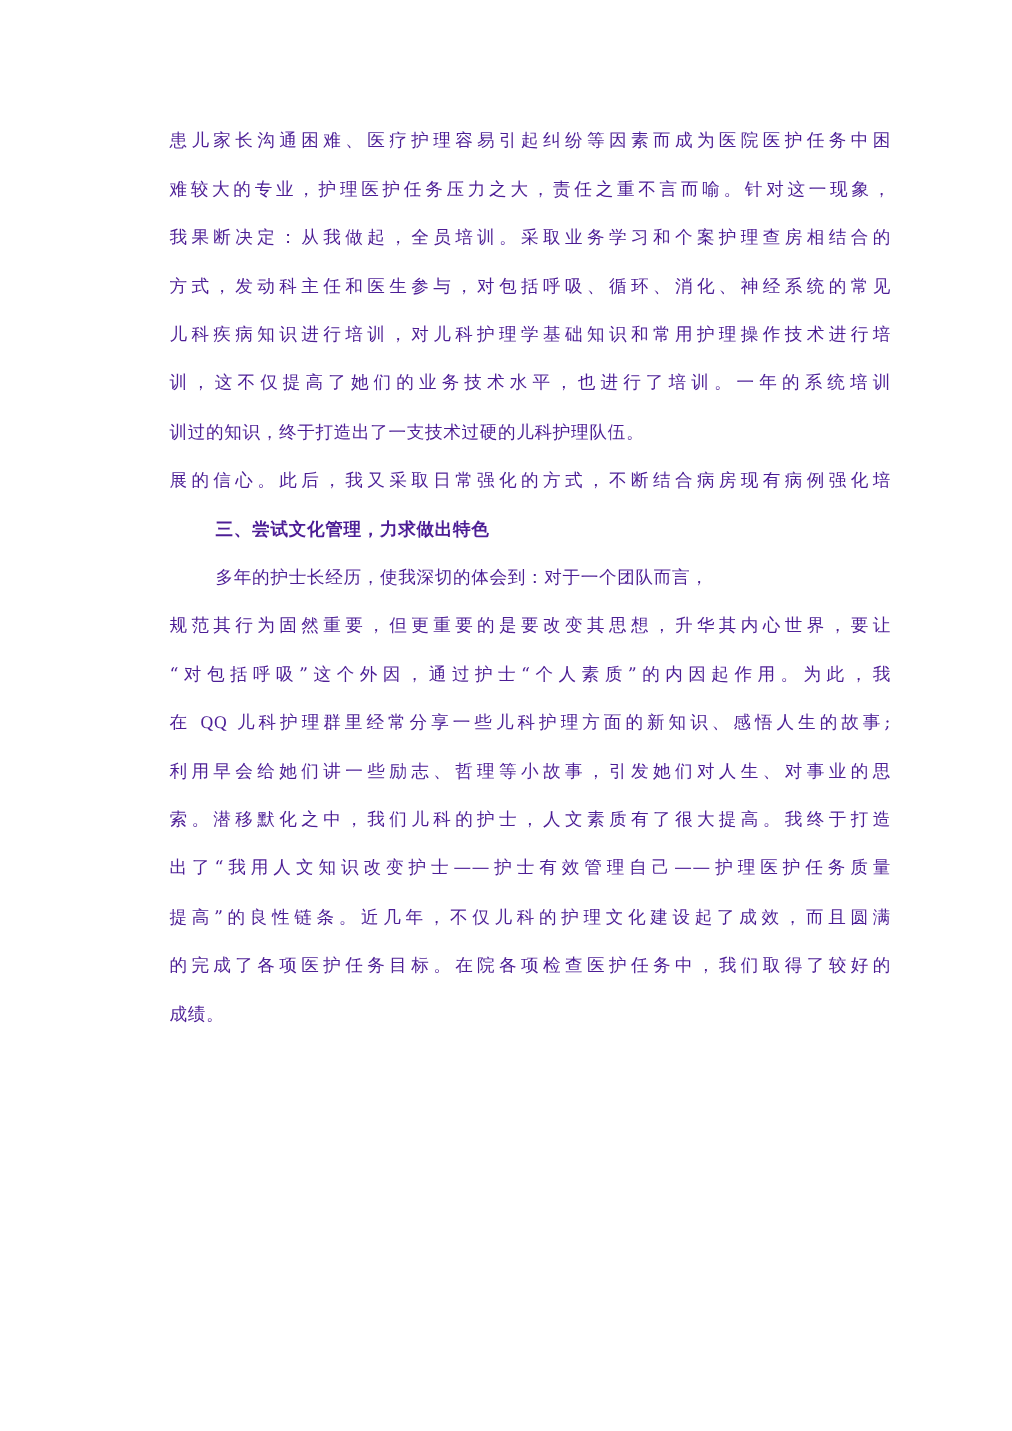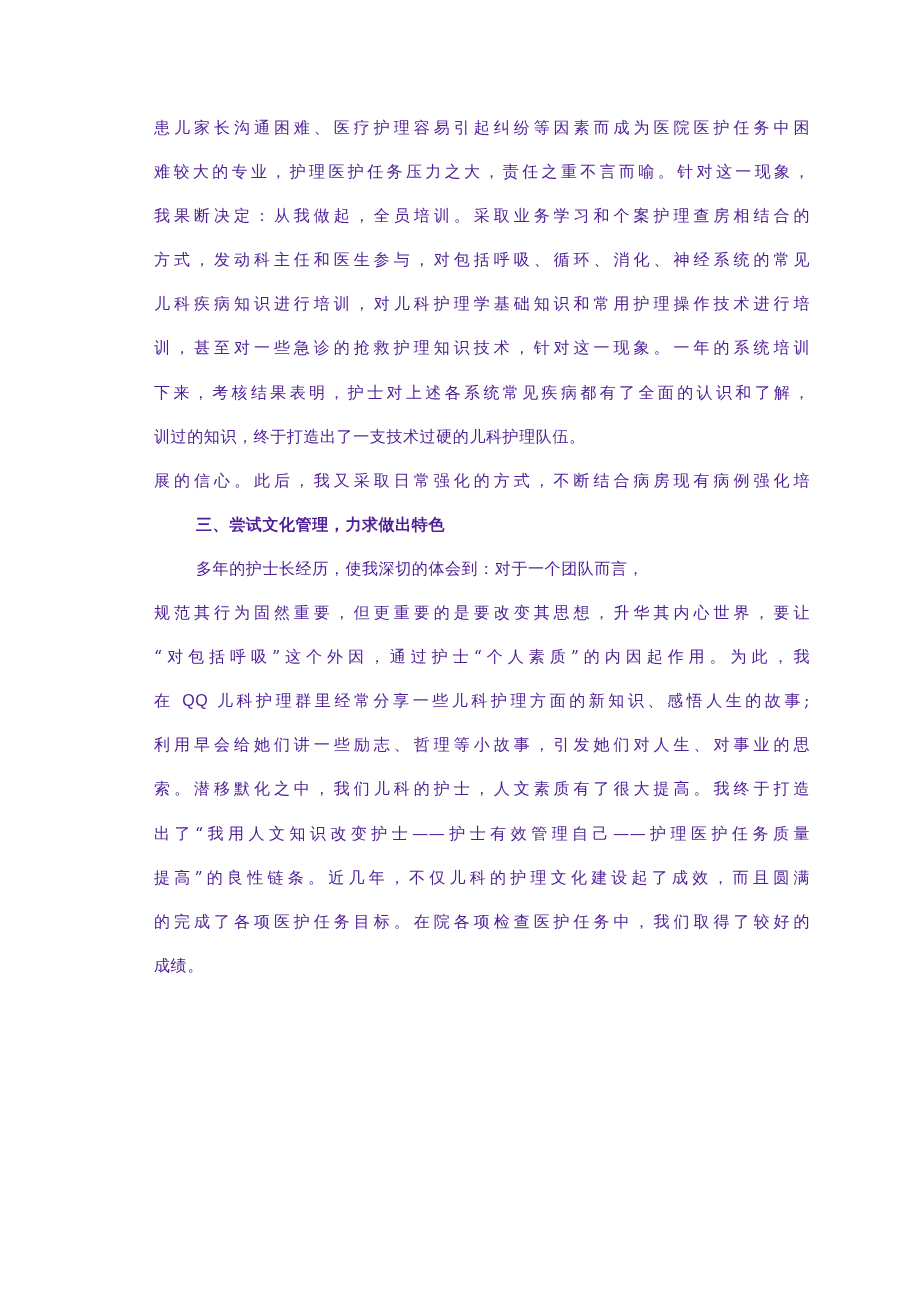--- a/index.html
+++ b/index.html
@@ -37,35 +37,34 @@
     .line.heading {
       padding-left: 42px;
       text-align-last: left;
       font-weight: bold;
     }
     .line.short-indent {
       padding-left: 42px;
       text-align-last: left;
     }
     .latin {
-      font-family: Liberation Sans, sans-serif;
+      font-family: Liberation Serif, serif;
     }
   </style>
 </head>
 <body>
 
 <div class="page">
   <div>
     <span class="line">患儿家长沟通困难、医疗护理容易引起纠纷等因素而成为医院医护任务中困</span>
     <span class="line">难较大的专业，护理医护任务压力之大，责任之重不言而喻。针对这一现象，</span>
     <span class="line">我果断决定：从我做起，全员培训。采取业务学习和个案护理查房相结合的</span>
     <span class="line">方式，发动科主任和医生参与，对包括呼吸、循环、消化、神经系统的常见</span>
     <span class="line">儿科疾病知识进行培训，对儿科护理学基础知识和常用护理操作技术进行培</span>
-    <span class="line">训，甚至对一些急诊的抢救护理知识技术，针对这一现象。一年的系统培训</span>
-    <span class="line">下来，考核结果表明，护士对上述各系统常见疾病都有了全面的认识和了解，</span>
+    <span class="line">训，这不仅提高了她们的业务技术水平，也进行了培训。一年的系统培训</span>
     <span class="line last">训过的知识，终于打造出了一支技术过硬的儿科护理队伍。</span>
     <span class="line">展的信心。此后，我又采取日常强化的方式，不断结合病房现有病例强化培</span>
   </div>
 
   <span class="line heading">三、尝试文化管理，力求做出特色</span>
 
   <div>
     <span class="line short-indent">多年的护士长经历，使我深切的体会到：对于一个团队而言，</span>
     <span class="line">规范其行为固然重要，但更重要的是要改变其思想，升华其内心世界，要让</span>
     <span class="line">“对包括呼吸”这个外因，通过护士“个人素质”的内因起作用。为此，我</span>

